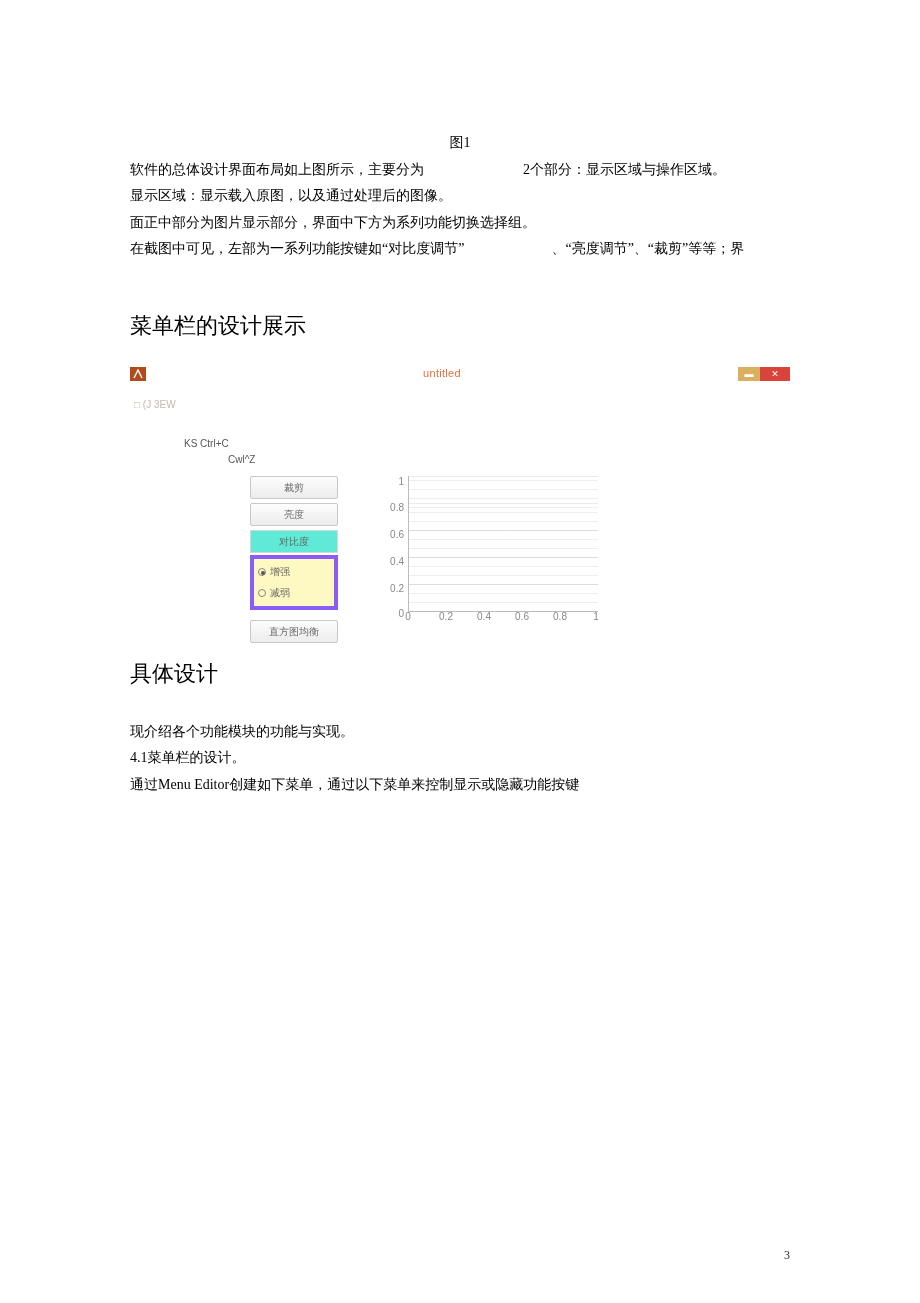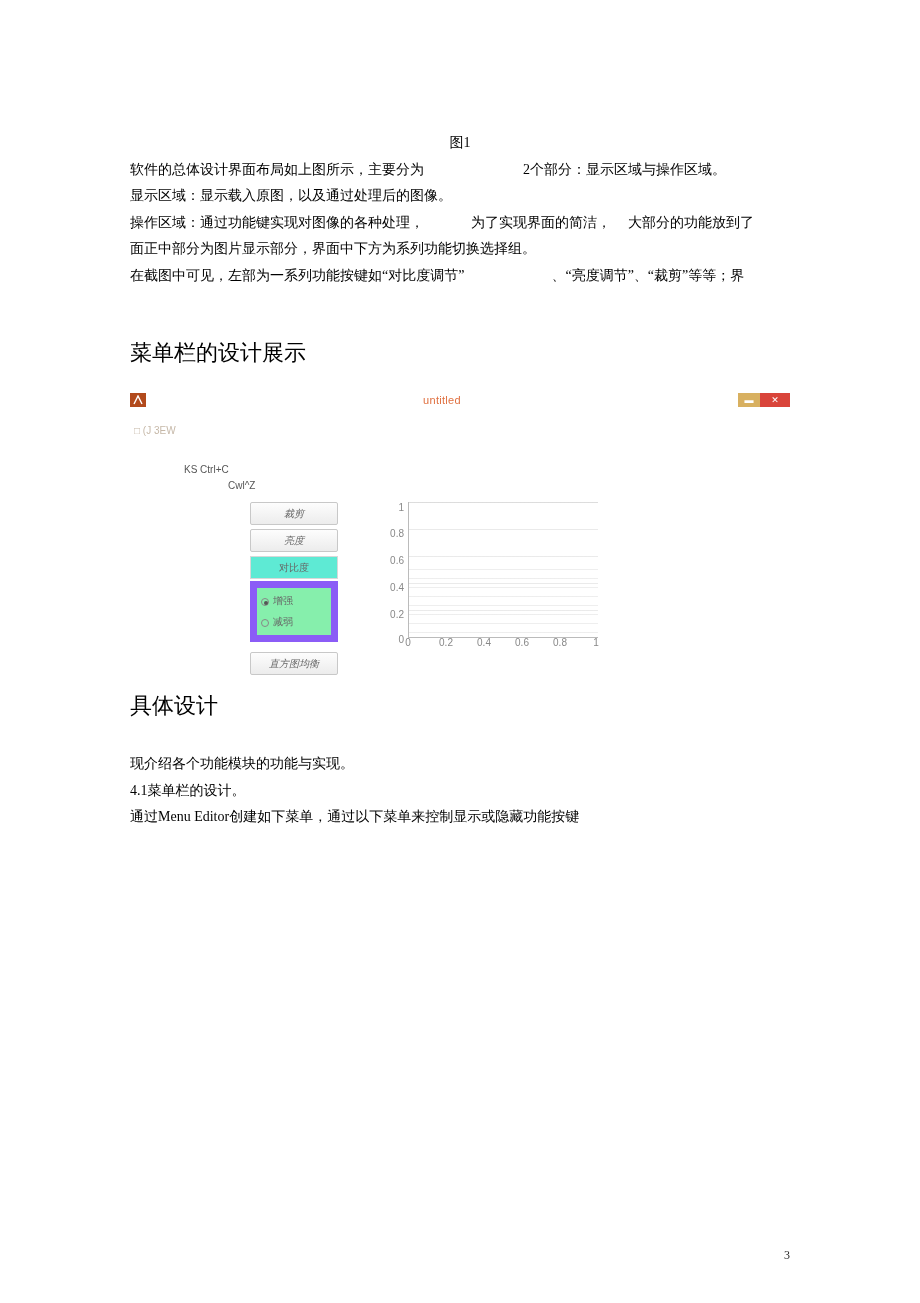--- a/index.html
+++ b/index.html
@@ -100,36 +100,35 @@
   }
   .btnlike {
     border: 1px solid #c8c8c8;
     background: linear-gradient(#fdfdfd,#ececec);
     text-align: center;
     padding: 1px 0;
     margin-bottom: 4px;
     font-size: 10px;
     color: #666;
     border-radius: 2px;
-    font-style: italic;
   }
   .grouplabel {
     text-align: center;
     font-size: 10px;
     color: #666;
     background: #5eead4;
     padding: 1px 0;
     border: 1px solid #d8d8d8;
     margin-bottom: 2px;
   }
   .radiogrp {
-    border: 7px solid #8b5cf6;
+    border: 4px solid #8b5cf6;
     padding: 2px 4px 3px 4px;
     margin-bottom: 10px;
-    background: #86efac;
+    background: #fef9c3;
   }
   .radioline { font-size: 10px; color:#666; padding: 1px 0; }
   .rdot {
     display:inline-block; width:8px; height:8px; border:1px solid #888;
     border-radius:50%; margin-right:4px; vertical-align:middle;
   }
   .rdot.filled::after{
     content:""; display:block; width:4px; height:4px; background:#555;
     border-radius:50%; margin:2px;
   }
@@ -170,27 +169,20 @@
   <p class="para caption">图1</p>
 
   <p class="para">
     <span class="frag">软件的总体设计界面布局如上图所示，主要分为</span>
     <span class="gap30"></span>
     <span class="frag">2个部分：显示区域与操作区域。</span>
   </p>
 
   <p class="para">显示区域：显示载入原图，以及通过处理后的图像。</p>
 
-  <p class="para">
-    <span class="frag">操作区域：通过功能键实现对图像的各种处理，</span>
-    <span class="gap20"></span>
-    <span class="frag">为了实现界面的简洁，</span>
-    <span class="gap10"></span>
-    <span class="frag">大部分的功能放到了</span>
-  </p>
 
   <p class="para">面正中部分为图片显示部分，界面中下方为系列功能切换选择组。</p>
   <p class="para">
     <span class="frag">在截图中可见，左部为一系列功能按键如“对比度调节”</span>
     <span class="gap80"></span>
     <span class="frag">、“亮度调节”、“裁剪”等等；界</span>
   </p>
 
   <h2 class="sec">菜单栏的设计展示</h2>
 

